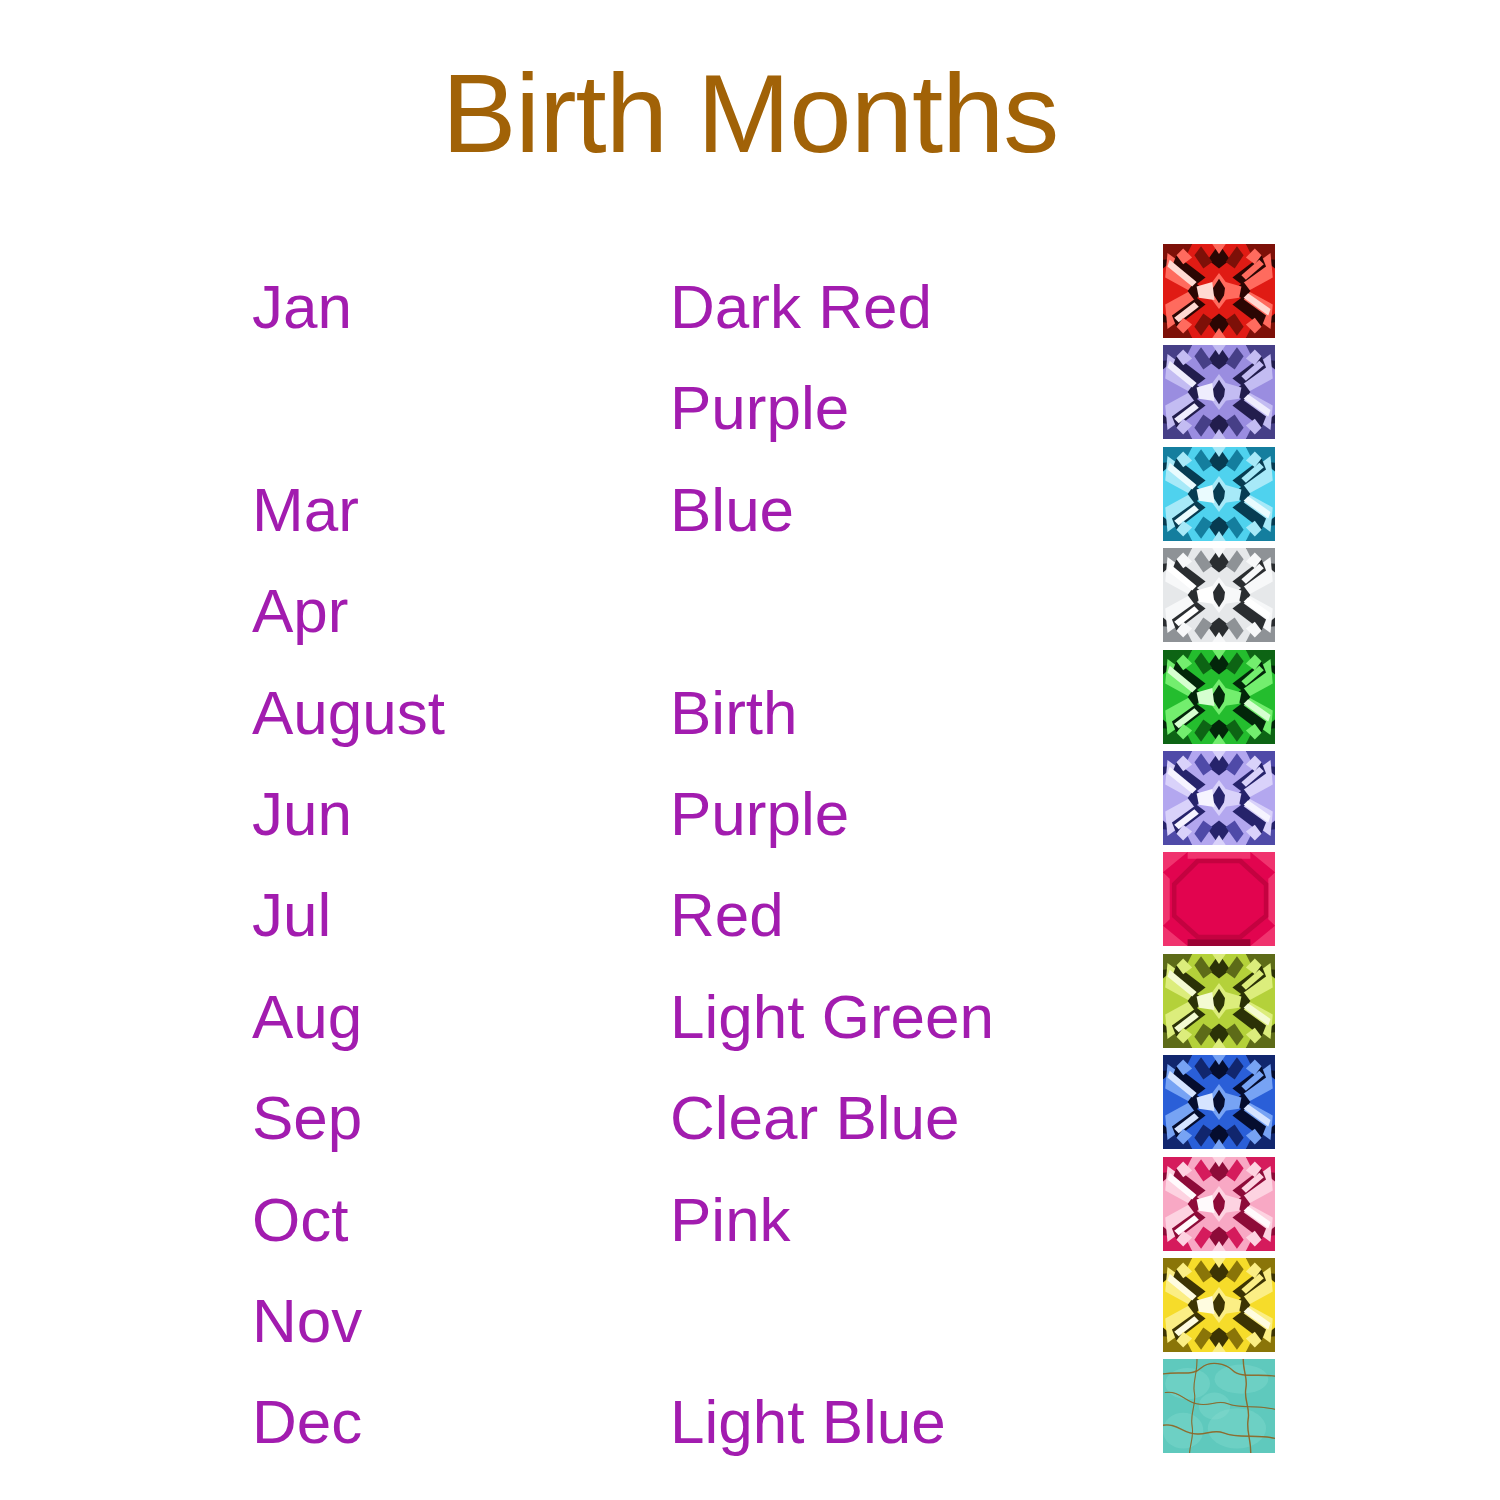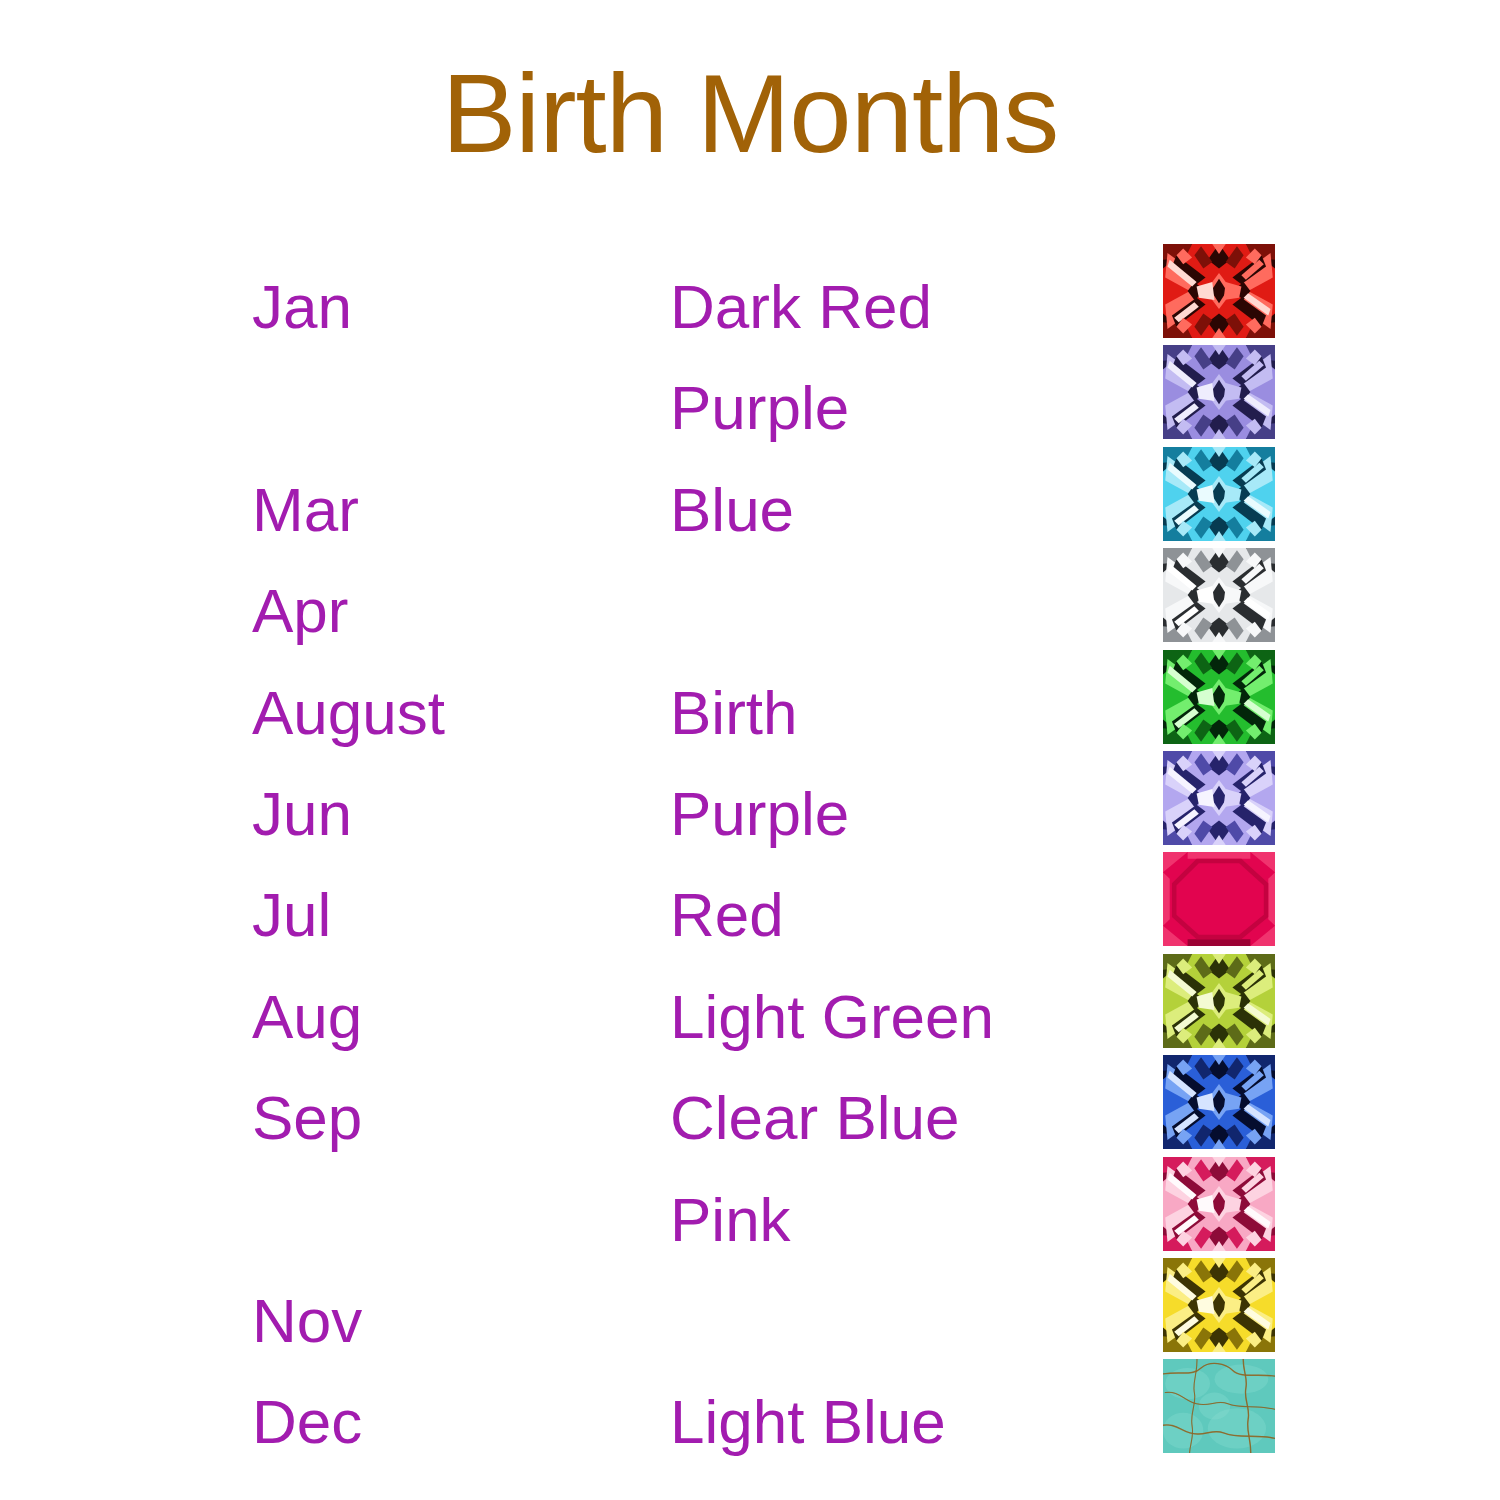--- a/index.html
+++ b/index.html
@@ -468,20 +468,21 @@
             <polygon points="10,66 28,52 32,56 14,70" fill="#d6e4ff"></polygon>
             <polygon points="90,18 74,32 70,28 86,14" fill="#77a3f4"></polygon>
             <polygon points="18,4 26,12 18,18 12,10" fill="#77a3f4"></polygon>
             <polygon points="82,4 74,12 82,18 88,10" fill="#77a3f4"></polygon>
             <polygon points="18,80 26,72 18,66 12,74" fill="#77a3f4"></polygon>
             <polygon points="82,80 74,72 82,66 88,74" fill="#77a3f4"></polygon>
           </svg>
         </div>
       </div>
       <div class="row">
+        <div class="cell-month">Oct</div>
         <div class="cell-color">Pink</div>
         <div class="cell-gem">
           <svg viewBox="0 0 100 84" preserveAspectRatio="none">
             <polygon points="0,0 100,0 100,84 0,84" fill="#f8a8c4"></polygon>
             <polygon points="0,0 26,0 0,22" fill="#8d0b38"></polygon>
             <polygon points="100,0 74,0 100,22" fill="#8d0b38"></polygon>
             <polygon points="0,84 26,84 0,62" fill="#8d0b38"></polygon>
             <polygon points="100,84 74,84 100,62" fill="#8d0b38"></polygon>
             <polygon points="0,0 26,0 20,12 0,14" fill="#d51b5c"></polygon>
             <polygon points="74,0 100,0 100,14 80,12" fill="#d51b5c"></polygon>

